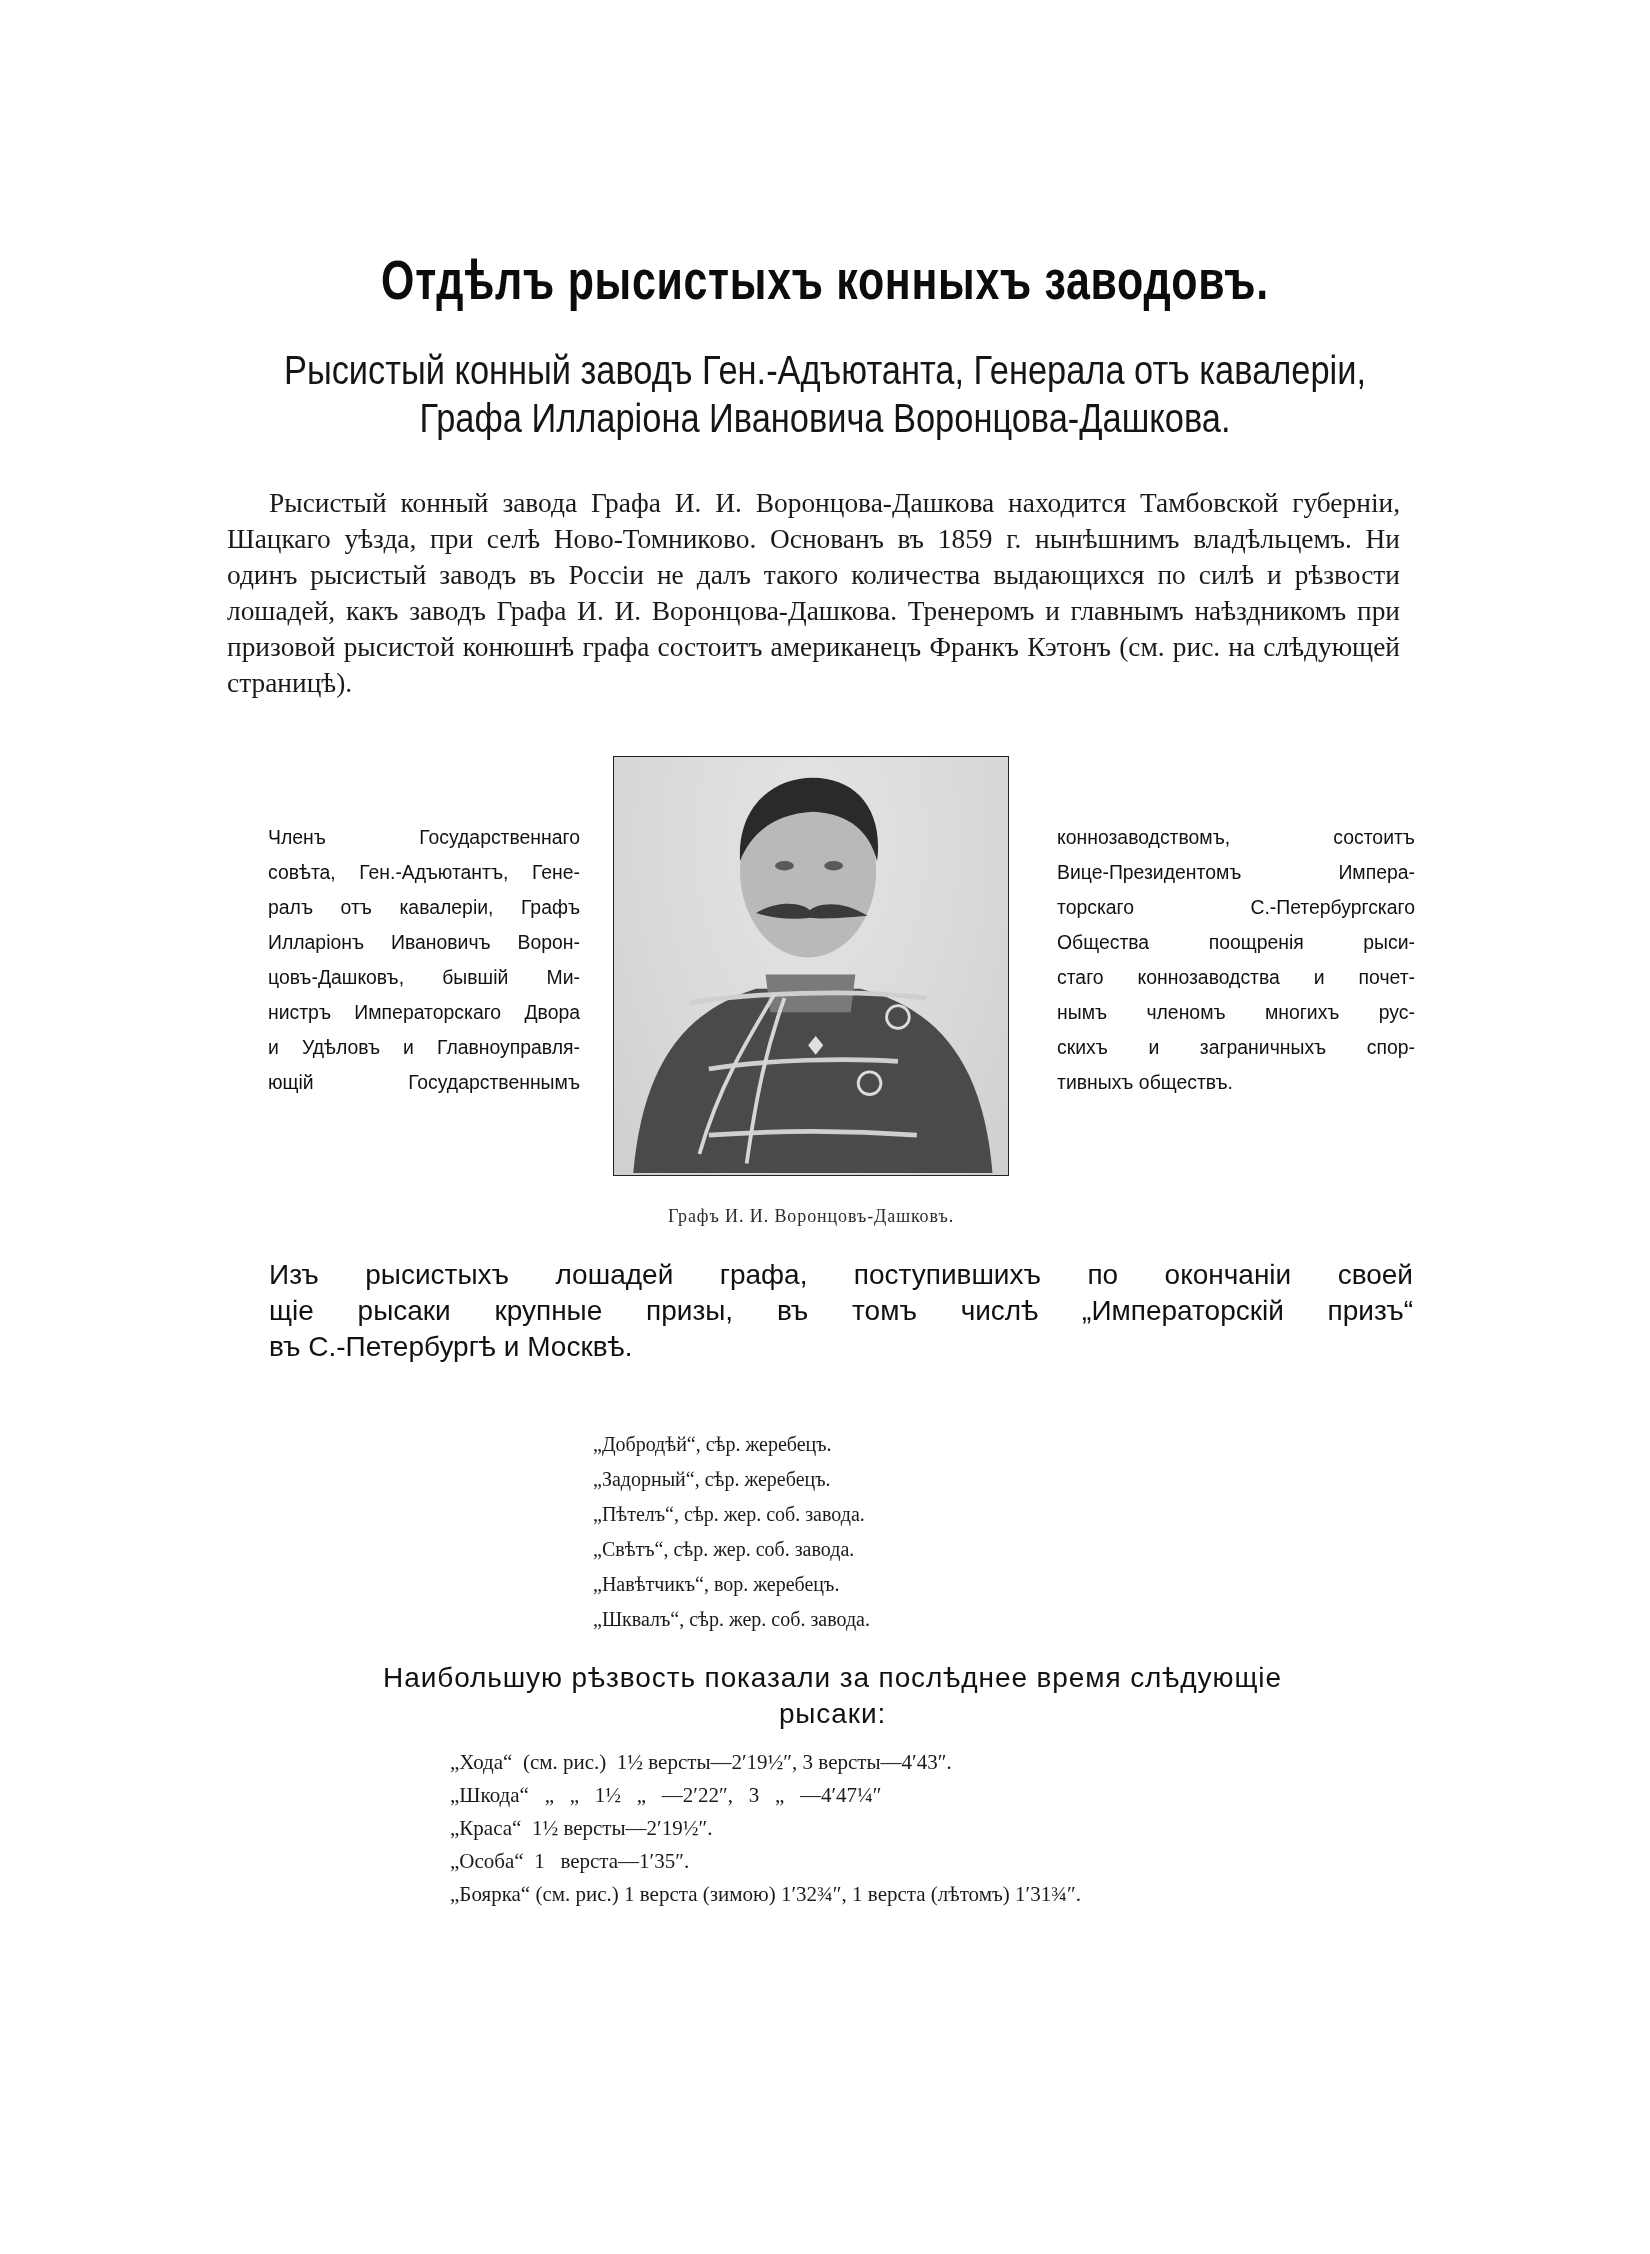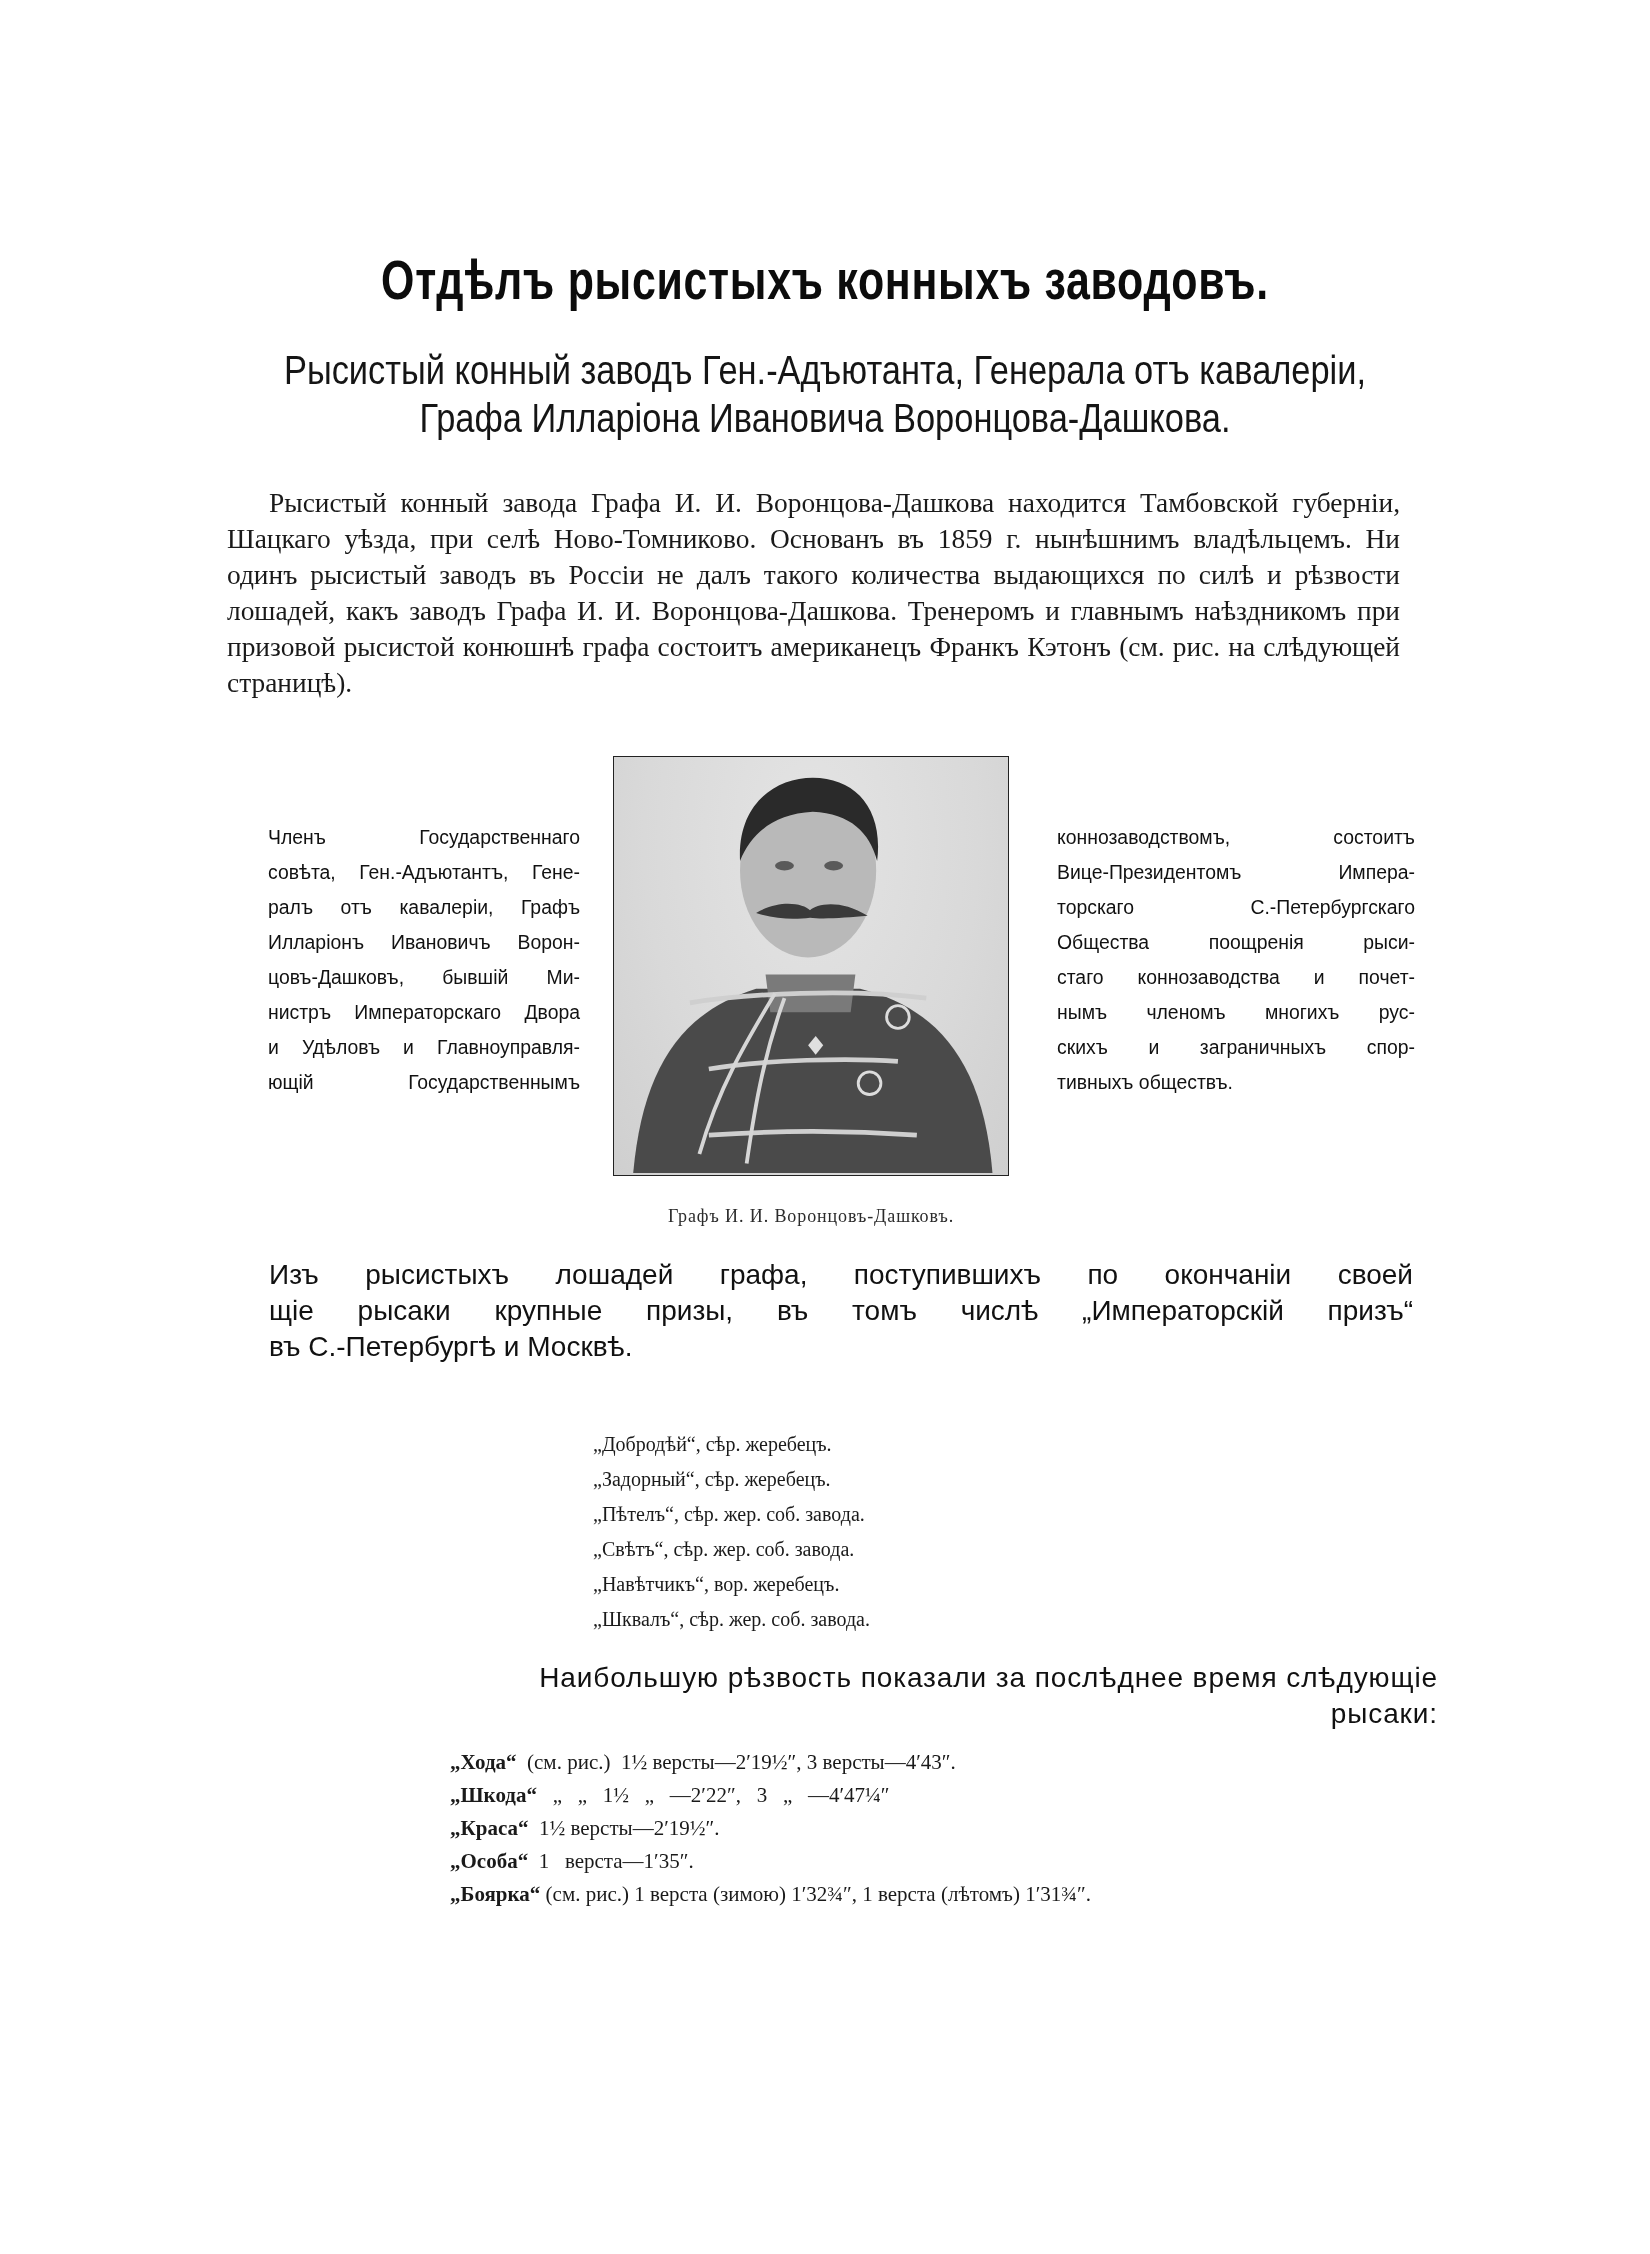--- a/index.html
+++ b/index.html
@@ -52,30 +52,30 @@
     }
     .lead2 .ln { display: block; text-align: justify; text-align-last: justify; white-space: nowrap; margin-left: 20px; }
     .lead2 .ln.last { text-align-last: left; }
     .horses {
       position: absolute; left: 593px; top: 1427px;
       font-size: 20px; line-height: 35px; color: #1a1a1a;
     }
     .horses .row { white-space: nowrap; }
     .horses b { font-weight: normal; font-family: "Liberation Serif", serif; }
     .lead3 {
-      position: absolute; left: 227px; width: 1211px; top: 1660px; text-align: right;
+      position: absolute; left: 227px; width: 1211px; top: 1660px; text-align: center;
       font-family: "Liberation Sans", sans-serif; font-size: 28px; line-height: 36px;
       letter-spacing: 0.9px; color: #111;
     }
     .records {
       position: absolute; left: 450px; top: 1746px;
       font-size: 21px; line-height: 33px; color: #1a1a1a;
     }
     .records .row { white-space: nowrap; }
-    .records b { font-weight: bold; }
+    .records b { font-weight: normal; }
   </style>
 </head>
 <body>
 
 <div class="page-title">Отдѣлъ рысистыхъ конныхъ заводовъ.</div>
 <div class="subtitle sub1">Рысистый конный заводъ Ген.-Адъютанта, Генерала отъ кавалеріи,</div>
 <div class="subtitle sub2">Графа Илларіона Ивановича Воронцова-Дашкова.</div>
 
 <div class="intro">
   <p>Рысистый конный завода Графа И. И. Воронцова-Дашкова находится Тамбовской губерніи, Шацкаго уѣзда, при селѣ Ново-Томниково. Основанъ въ 1859 г. нынѣшнимъ владѣльцемъ. Ни одинъ рысистый заводъ въ Россіи не далъ такого количества выдающихся по силѣ и рѣзвости лошадей, какъ заводъ Графа И. И. Воронцова-Дашкова. Тренеромъ и главнымъ наѣздникомъ при призовой рысистой конюшнѣ графа состоитъ американецъ Франкъ Кэтонъ (см. рис. на слѣдующей страницѣ).</p>

